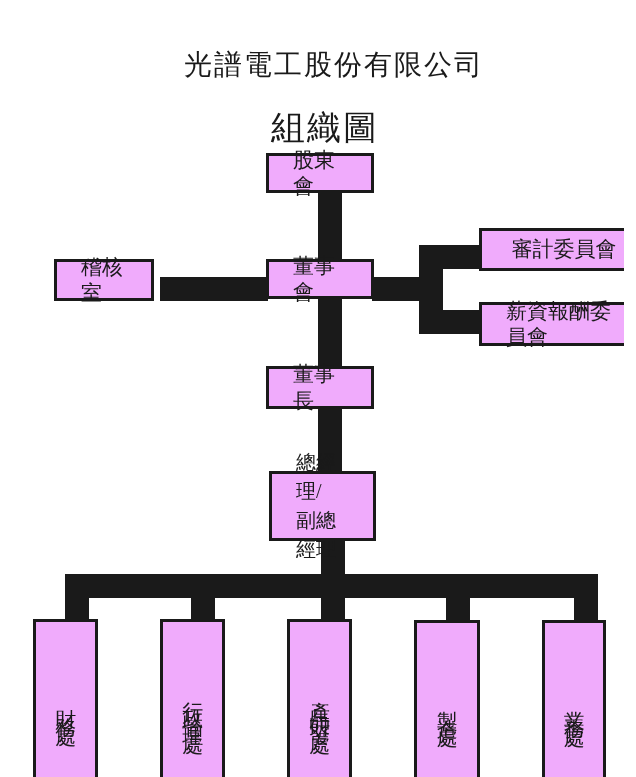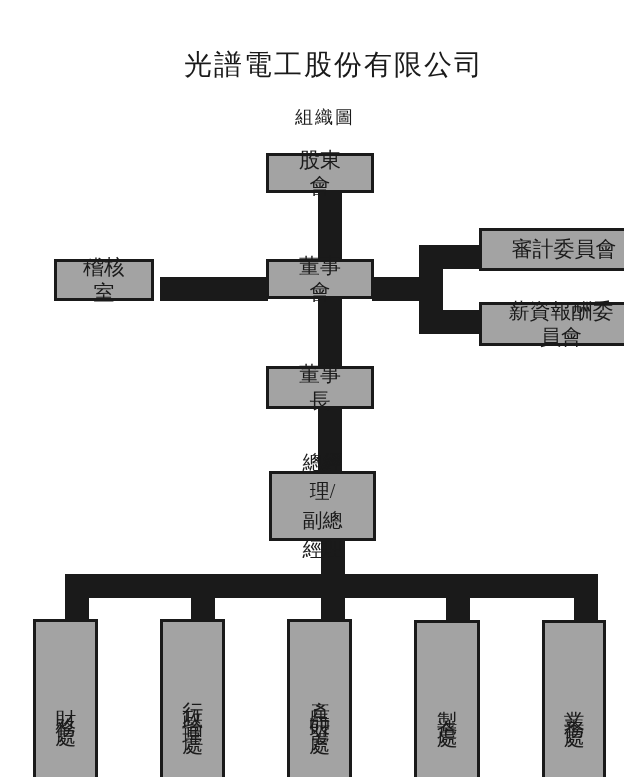--- a/index.html
+++ b/index.html
@@ -18,32 +18,32 @@
     transform: translateX(-50%);
     white-space: nowrap;
     font-size: 28px;
     letter-spacing: 2px;
     color: #1a1a1a;
   }
   .subtitle {
     position: absolute;
     transform: translateX(-50%);
     white-space: nowrap;
-    font-size: 18px;
+    font-size: 34px;
     letter-spacing: 2px;
     color: #1a1a1a;
   }
   .box {
     position: absolute;
     border: 3px solid #1a1a1a;
-    background: #a3a3a3;
+    background: #f0abfc;
     display: flex;
     align-items: center;
     justify-content: center;
-    text-align: center;
+    text-align: left;
     font-size: 21px;
     line-height: 1.25;
     z-index: 2;
   }
   .box.two-line {
     font-size: 20px;
     line-height: 1.45;
     white-space: pre-line;
   }
   .dept {

